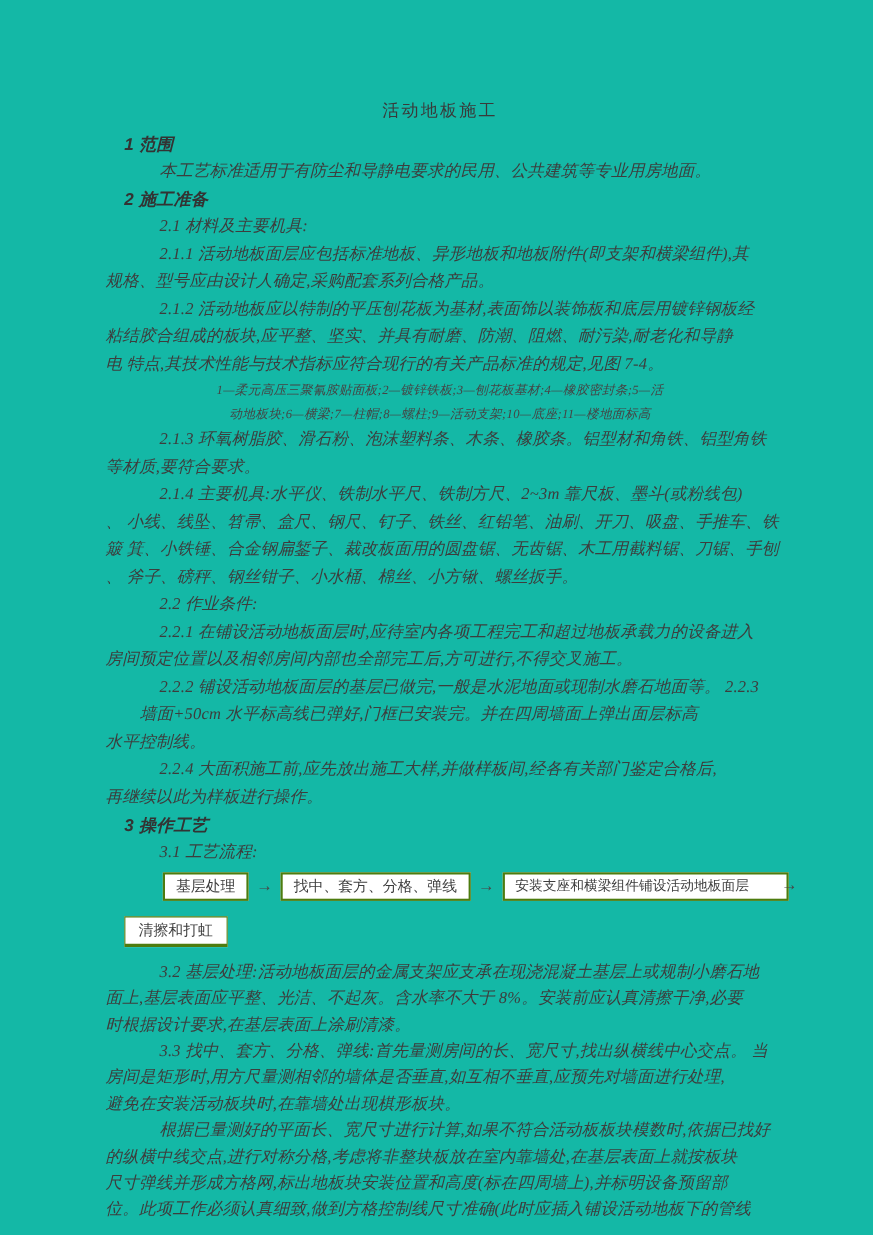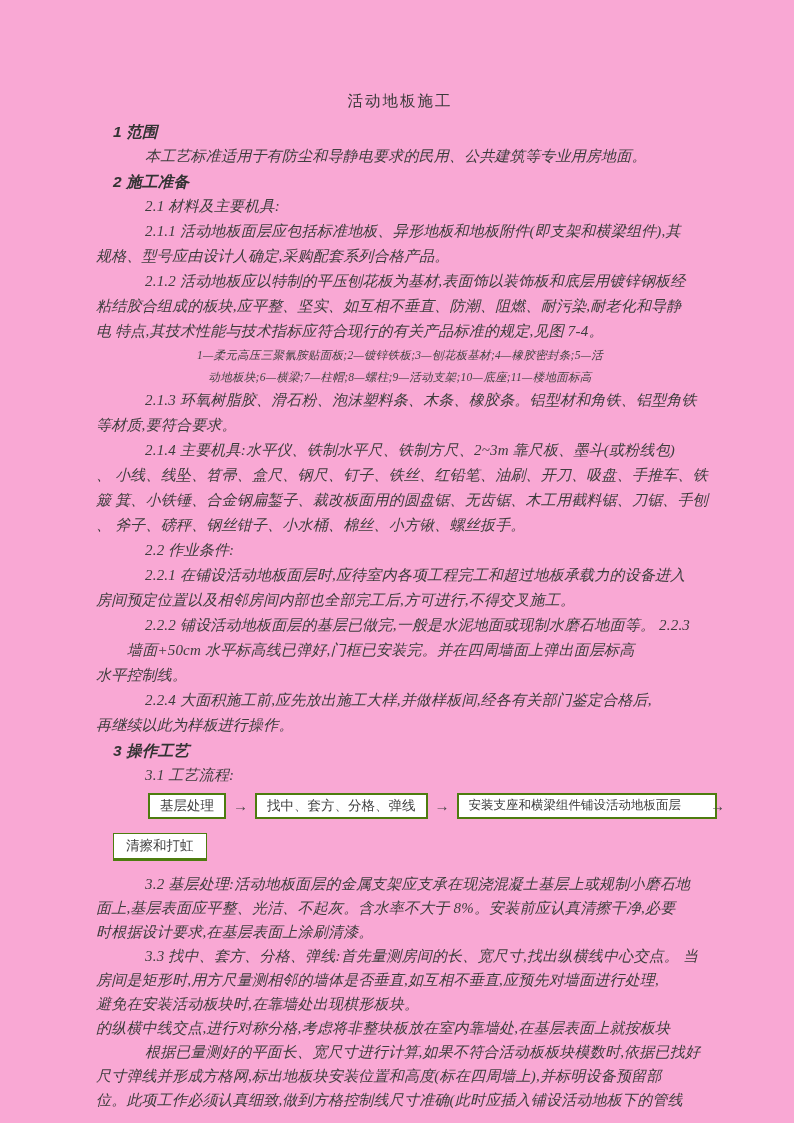--- a/index.html
+++ b/index.html
@@ -1,20 +1,20 @@
 <!DOCTYPE html>
 <html><head>
 <meta charset="utf-8">
 <style>
   html,body{margin:0;padding:0;background:#888;}
   .page{
     position:relative;
     width:794px;height:1123px;
     margin:0 auto;
-    background:#f9a8d4;
+    background:#14b8a6;
     box-sizing:border-box;
     padding:88px 90px 0 96px;
     overflow:hidden;
     font-family:"Liberation Serif","DejaVu Serif",serif;
     color:#3d3d3d;
   }
   .title{
     text-align:center;
     font-size:15.5px;
     line-height:25px;
@@ -102,21 +102,21 @@
   <div class="title">活动地板施工</div>
 
   <div id="pre">
       <div class="line heading">1 范围</div>
       <div class="line para">本工艺标准适用于有防尘和导静电要求的民用、公共建筑等专业用房地面。</div>
       <div class="line heading">2 施工准备</div>
       <div class="line para">2.1 材料及主要机具:</div>
       <div class="line para">2.1.1 活动地板面层应包括标准地板、异形地板和地板附件(即支架和横梁组件),其</div>
       <div class="line cont">规格、型号应由设计人确定,采购配套系列合格产品。</div>
       <div class="line para">2.1.2 活动地板应以特制的平压刨花板为基材,表面饰以装饰板和底层用镀锌钢板经</div>
-      <div class="line cont">粘结胶合组成的板块,应平整、坚实、如互相不垂直、防潮、阻燃、耐污染,耐老化和导静</div>
+      <div class="line cont">粘结胶合组成的板块,应平整、坚实、并具有耐磨、防潮、阻燃、耐污染,耐老化和导静</div>
       <div class="line cont">电 特点,其技术性能与技术指标应符合现行的有关产品标准的规定,见图 7-4。</div>
       <div class="line legend">1—柔元高压三聚氰胺贴面板;2—镀锌铁板;3—刨花板基材;4—橡胶密封条;5—活</div>
       <div class="line legend">动地板块;6—横梁;7—柱帽;8—螺柱;9—活动支架;10—底座;11—楼地面标高</div>
       <div class="line para">2.1.3 环氧树脂胶、滑石粉、泡沫塑料条、木条、橡胶条。铝型材和角铁、铝型角铁</div>
       <div class="line cont">等材质,要符合要求。</div>
       <div class="line para">2.1.4 主要机具:水平仪、铁制水平尺、铁制方尺、2~3m 靠尺板、墨斗(或粉线包)</div>
       <div class="line cont">、 小线、线坠、笤帚、盒尺、钢尺、钉子、铁丝、红铅笔、油刷、开刀、吸盘、手推车、铁</div>
       <div class="line cont">簸 箕、小铁锤、合金钢扁錾子、裁改板面用的圆盘锯、无齿锯、木工用截料锯、刀锯、手刨</div>
       <div class="line cont">、 斧子、磅秤、钢丝钳子、小水桶、棉丝、小方锹、螺丝扳手。</div>
       <div class="line para">2.2 作业条件:</div>
@@ -144,19 +144,19 @@
 
   <div class="fbox followup">清擦和打虹</div>
 
   <div id="post">
       <div class="line para">3.2 基层处理:活动地板面层的金属支架应支承在现浇混凝土基层上或规制小磨石地</div>
       <div class="line cont">面上,基层表面应平整、光洁、不起灰。含水率不大于 8%。安装前应认真清擦干净,必要</div>
       <div class="line cont">时根据设计要求,在基层表面上涂刷清漆。</div>
       <div class="line para">3.3 找中、套方、分格、弹线:首先量测房间的长、宽尺寸,找出纵横线中心交点。 当</div>
       <div class="line cont">房间是矩形时,用方尺量测相邻的墙体是否垂直,如互相不垂直,应预先对墙面进行处理,</div>
       <div class="line cont">避免在安装活动板块时,在靠墙处出现棋形板块。</div>
+      <div class="line para">根据已量测好的平面长、宽尺寸进行计算,如果不符合活动板板块模数时,依据已找好</div>
       <div class="line cont">的纵横中线交点,进行对称分格,考虑将非整块板放在室内靠墙处,在基层表面上就按板块</div>
-      <div class="line para">根据已量测好的平面长、宽尺寸进行计算,如果不符合活动板板块模数时,依据已找好</div>
       <div class="line cont">尺寸弹线并形成方格网,标出地板块安装位置和高度(标在四周墙上),并标明设备预留部</div>
       <div class="line cont">位。此项工作必须认真细致,做到方格控制线尺寸准确(此时应插入铺设活动地板下的管线</div>
     </div>
 
 </div>
 
 </body></html>

